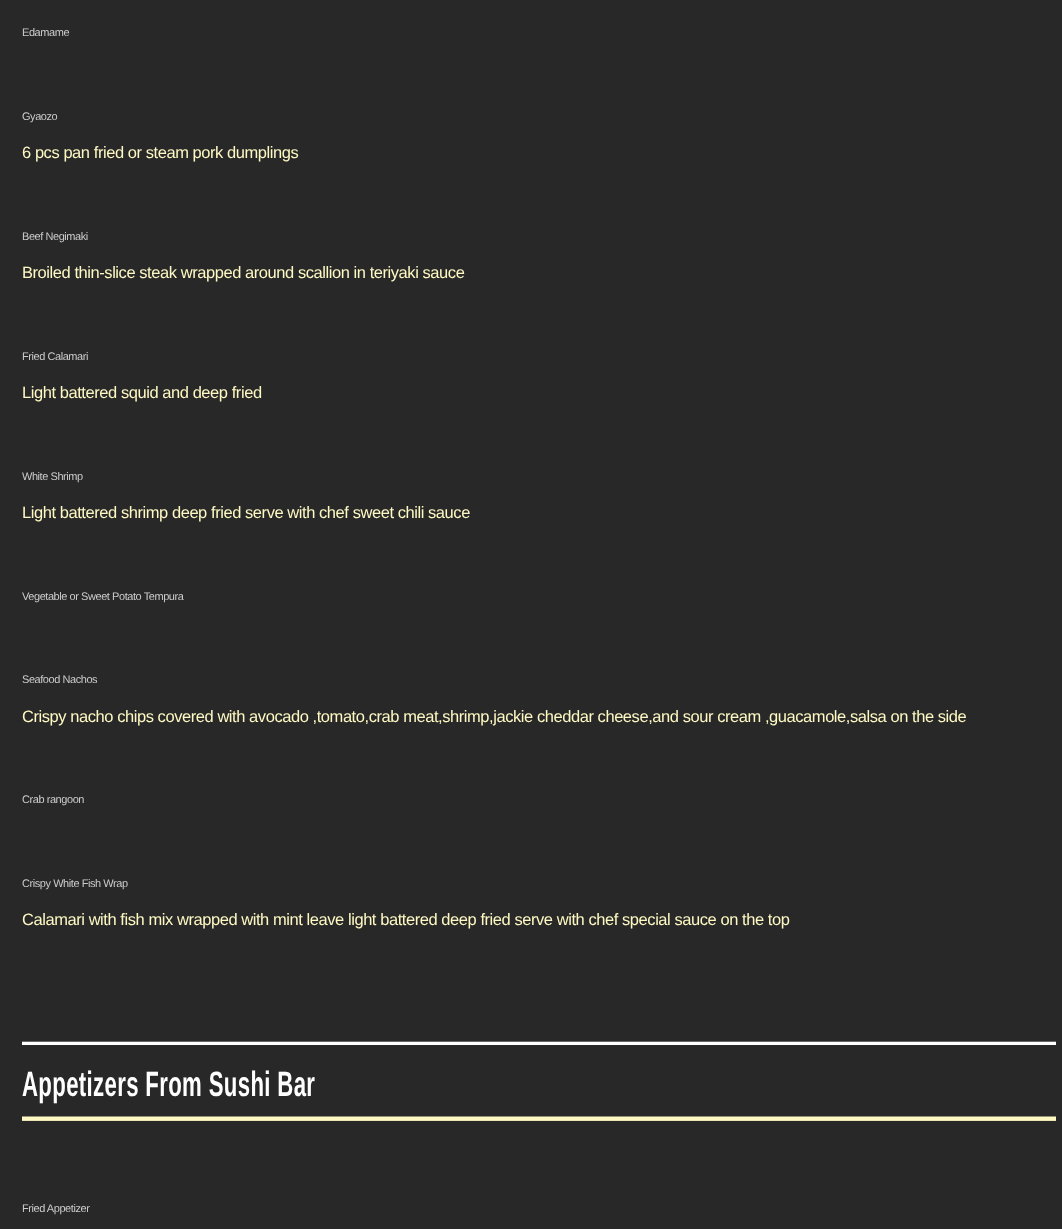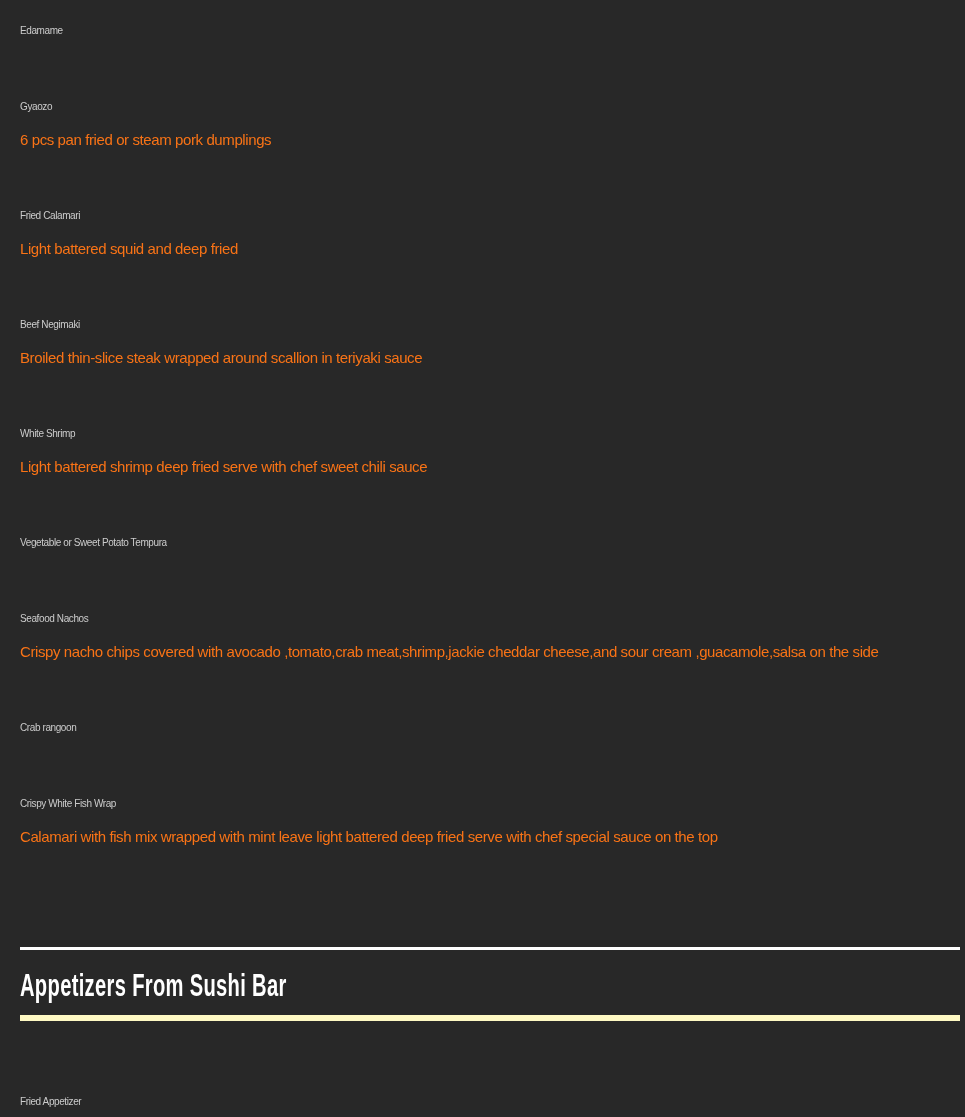--- a/index.html
+++ b/index.html
@@ -29,27 +29,27 @@
     letter-spacing: -0.4px;
     color: #cccccc;
     white-space: nowrap;
   }
   .item-desc {
     margin: 13px 0 0 0;
     font-size: 15px;
     line-height: 20px;
     font-weight: 400;
     letter-spacing: -0.4px;
-    color: #f97316;
+    color: #fef9c3;
     white-space: nowrap;
   }
   .section-header {
     margin-top: 100px;      
     border-top: 3px solid #ffffff;
-    border-bottom: 6px solid #fef9c3;
+    border-bottom: 4px solid #fef9c3;
     padding: 18px 0 13px 0;
   }
   .section-title {
     margin: 0;
     display: inline-block;
     font-size: 32px;
     line-height: 34px;
     font-weight: 700;
     letter-spacing: 0.5px;
     color: #ffffff;
@@ -72,27 +72,27 @@
     <div class="menu-item">
       <h4 class="item-name">Edamame</h4>
     </div>
 
     <div class="menu-item">
       <h4 class="item-name">Gyaozo</h4>
       <p class="item-desc">6 pcs pan fried or steam pork dumplings</p>
     </div>
 
     <div class="menu-item">
-      <h4 class="item-name">Fried Calamari</h4>
-      <p class="item-desc">Light battered squid and deep fried</p>
+      <h4 class="item-name">Beef Negimaki</h4>
+      <p class="item-desc">Broiled thin-slice steak wrapped around scallion in teriyaki sauce</p>
     </div>
 
     <div class="menu-item">
-      <h4 class="item-name">Beef Negimaki</h4>
-      <p class="item-desc">Broiled thin-slice steak wrapped around scallion in teriyaki sauce</p>
+      <h4 class="item-name">Fried Calamari</h4>
+      <p class="item-desc">Light battered squid and deep fried</p>
     </div>
 
     <div class="menu-item">
       <h4 class="item-name">White Shrimp</h4>
       <p class="item-desc">Light battered shrimp deep fried serve with chef sweet chili sauce</p>
     </div>
 
     <div class="menu-item">
       <h4 class="item-name">Vegetable or Sweet Potato Tempura</h4>
     </div>

